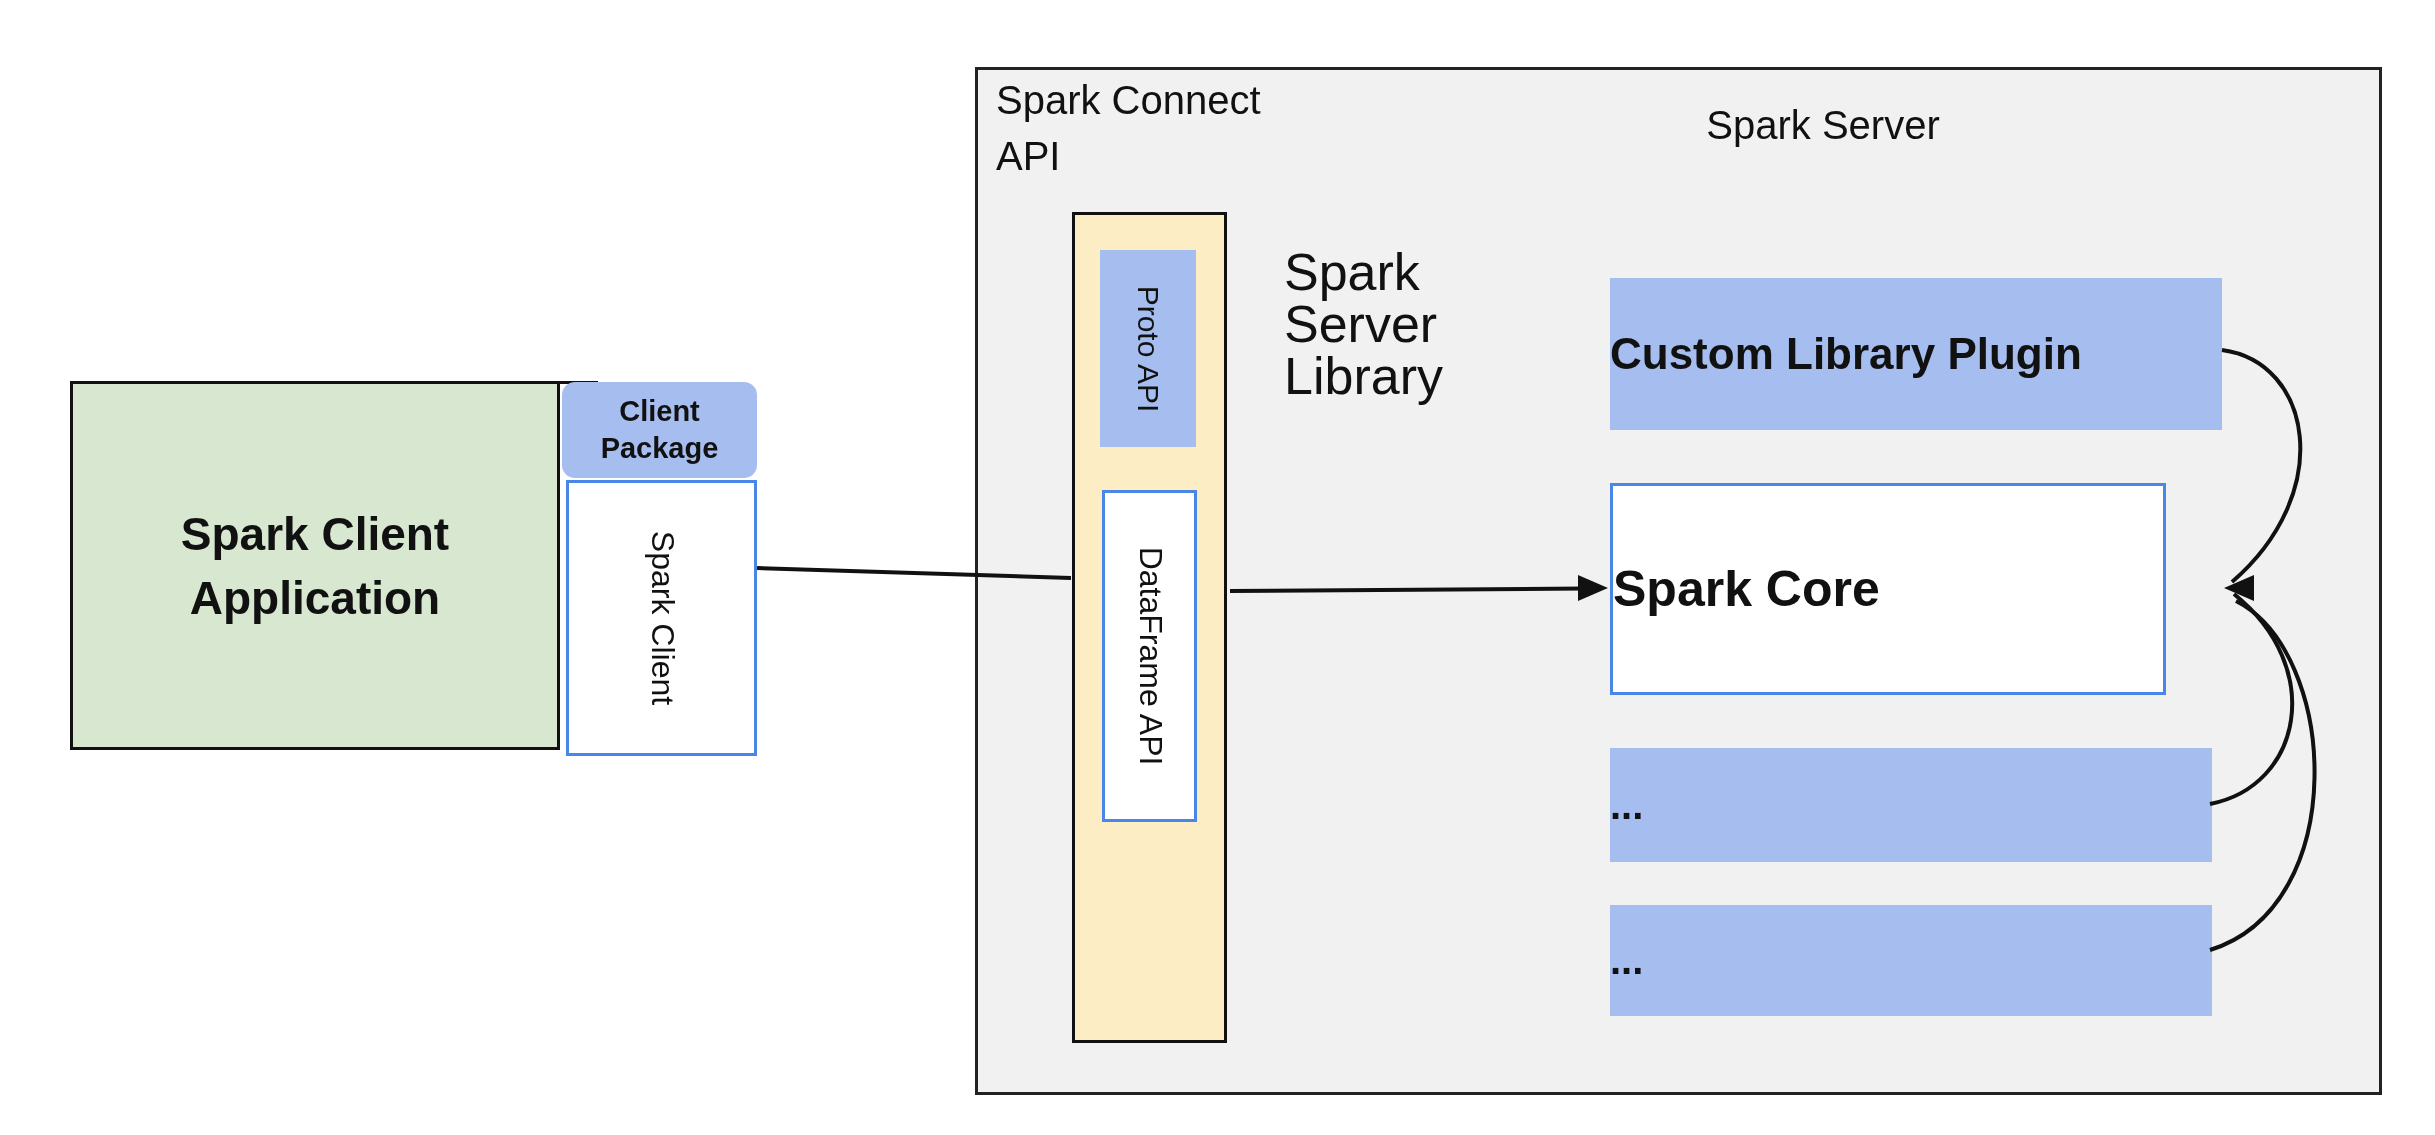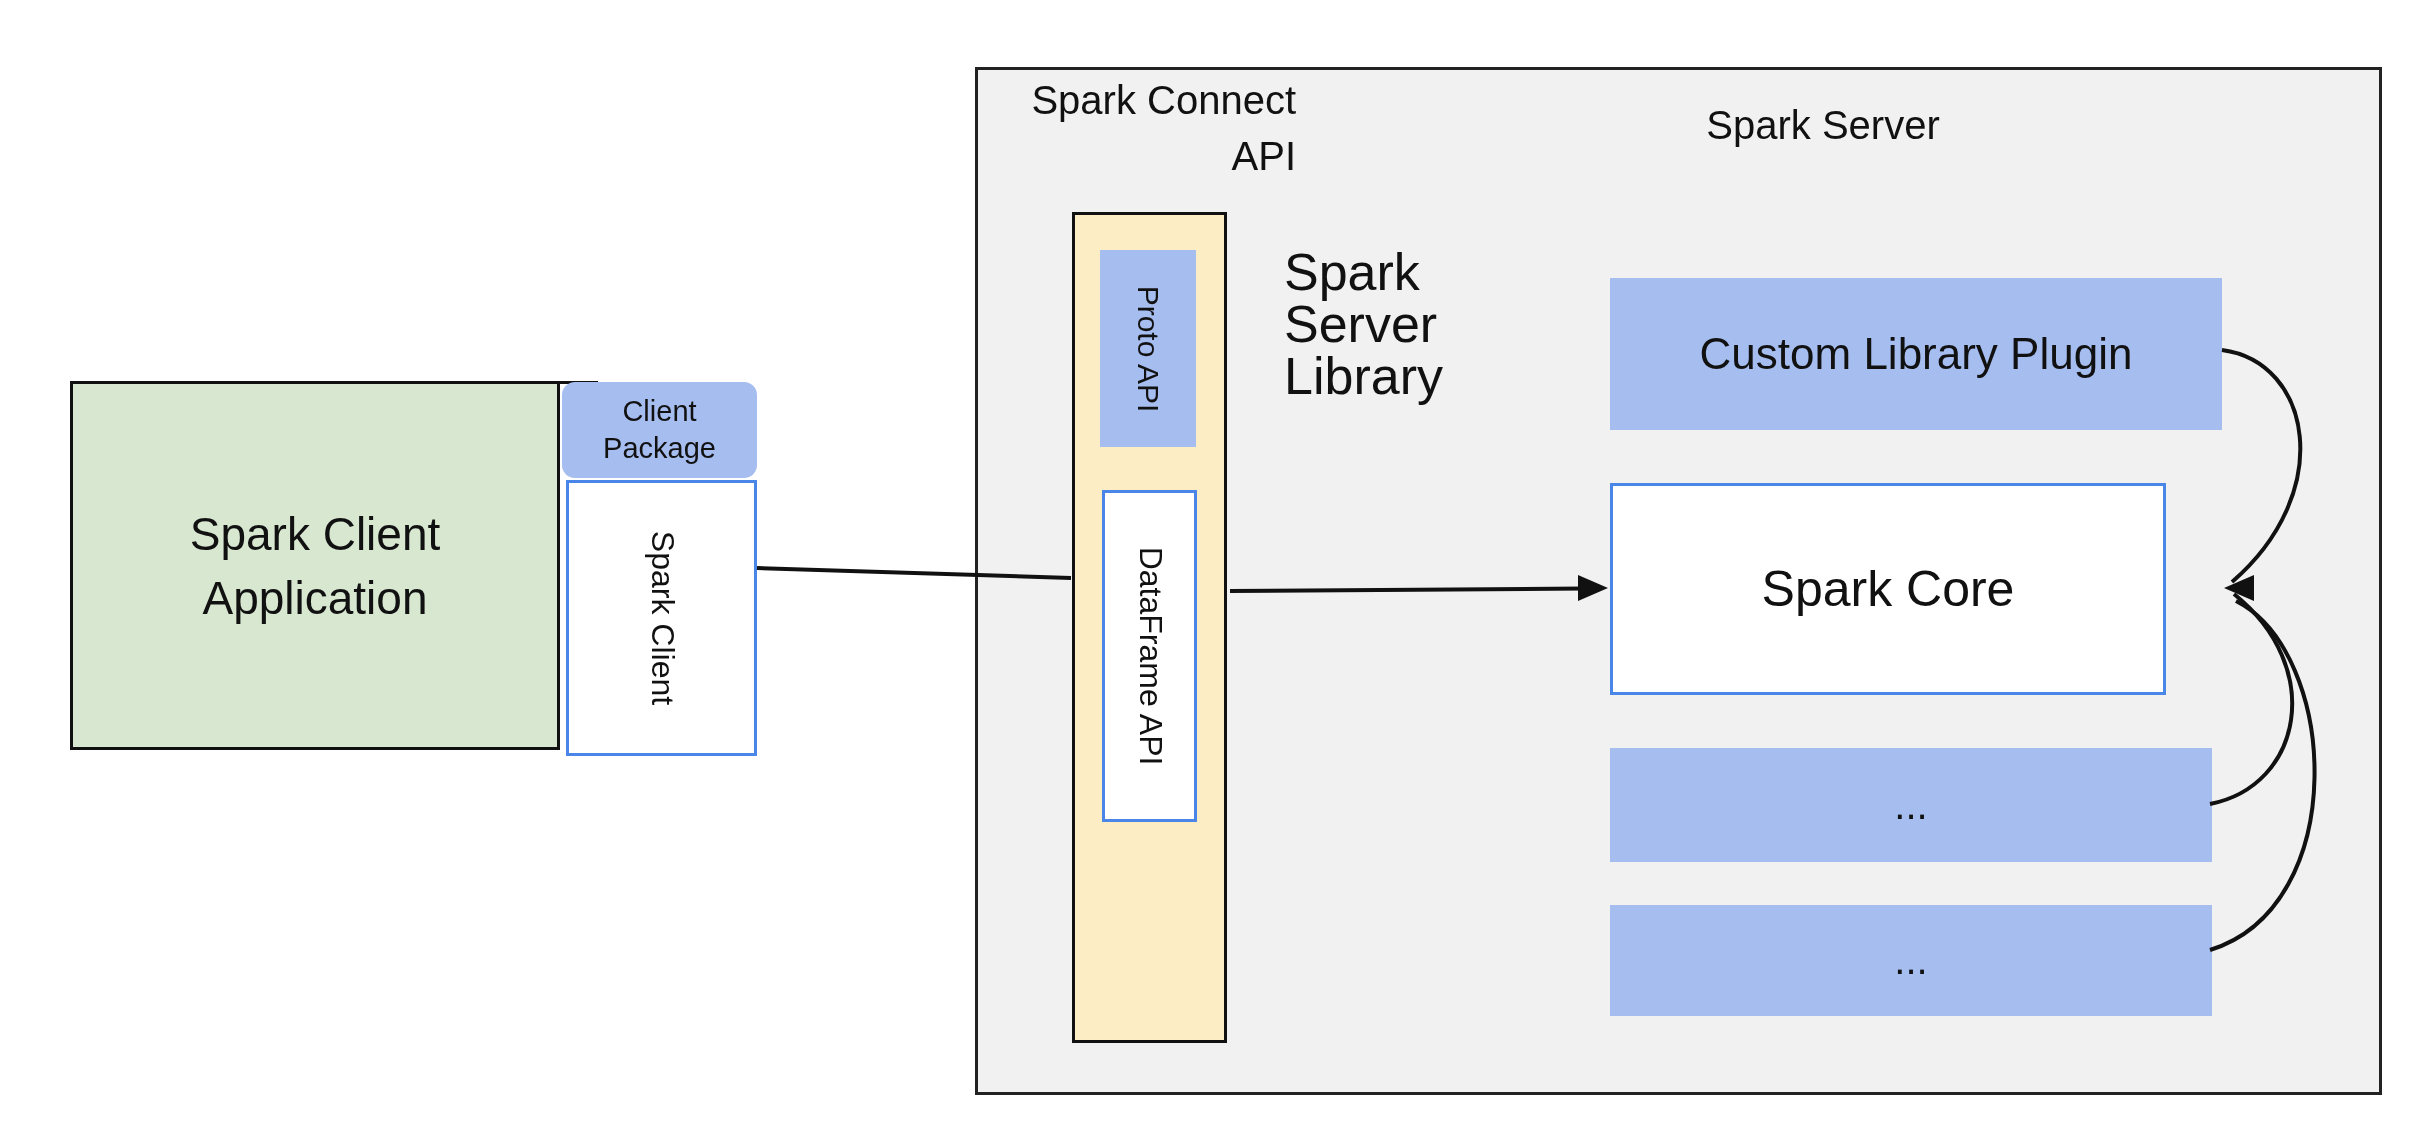--- a/index.html
+++ b/index.html
@@ -14,21 +14,21 @@
   html,body{margin:0;padding:0;background:#ffffff;}
   #stage{
     position:relative;
     width:2435px;height:1135px;
     background:#ffffff;
     font-family:"Liberation Sans", sans-serif;
     color:#111;
     overflow:hidden;
   }
   .abs{position:absolute;box-sizing:border-box;}
-  .center-flex{display:flex;align-items:center;justify-content:center;text-align:center;}
+  .center-flex{display:flex;align-items:center;text-align:center;font-weight:bold;}
 
   .green-box{
     left:70px;top:381px;width:490px;height:369px;
     background:var(--green-fill);
     border:3px solid var(--stroke);
   }
   .green-box .label{width:340px;margin:12px auto;font-size:46px;line-height:64px;}
 
   .border-overshoot{left:560px;top:381px;width:38px;height:3px;background:var(--stroke);}
 
@@ -46,21 +46,21 @@
   }
 
   .gray-box{
     left:975px;top:67px;width:1407px;height:1028px;
     background:var(--gray-fill);
     border:3px solid #222222;
   }
 
   .connect-api-label{
     left:996px;top:72px;width:300px;
-    font-size:40px;line-height:56px;text-align:right;
+    font-size:40px;line-height:56px;text-align:left;
   }
 
   .yellow-column{
     left:1072px;top:212px;width:155px;height:831px;
     background:var(--yellow-fill);
     border:3px solid var(--stroke);
   }
 
   .proto-api-box{
     left:1100px;top:250px;width:96px;height:197px;

